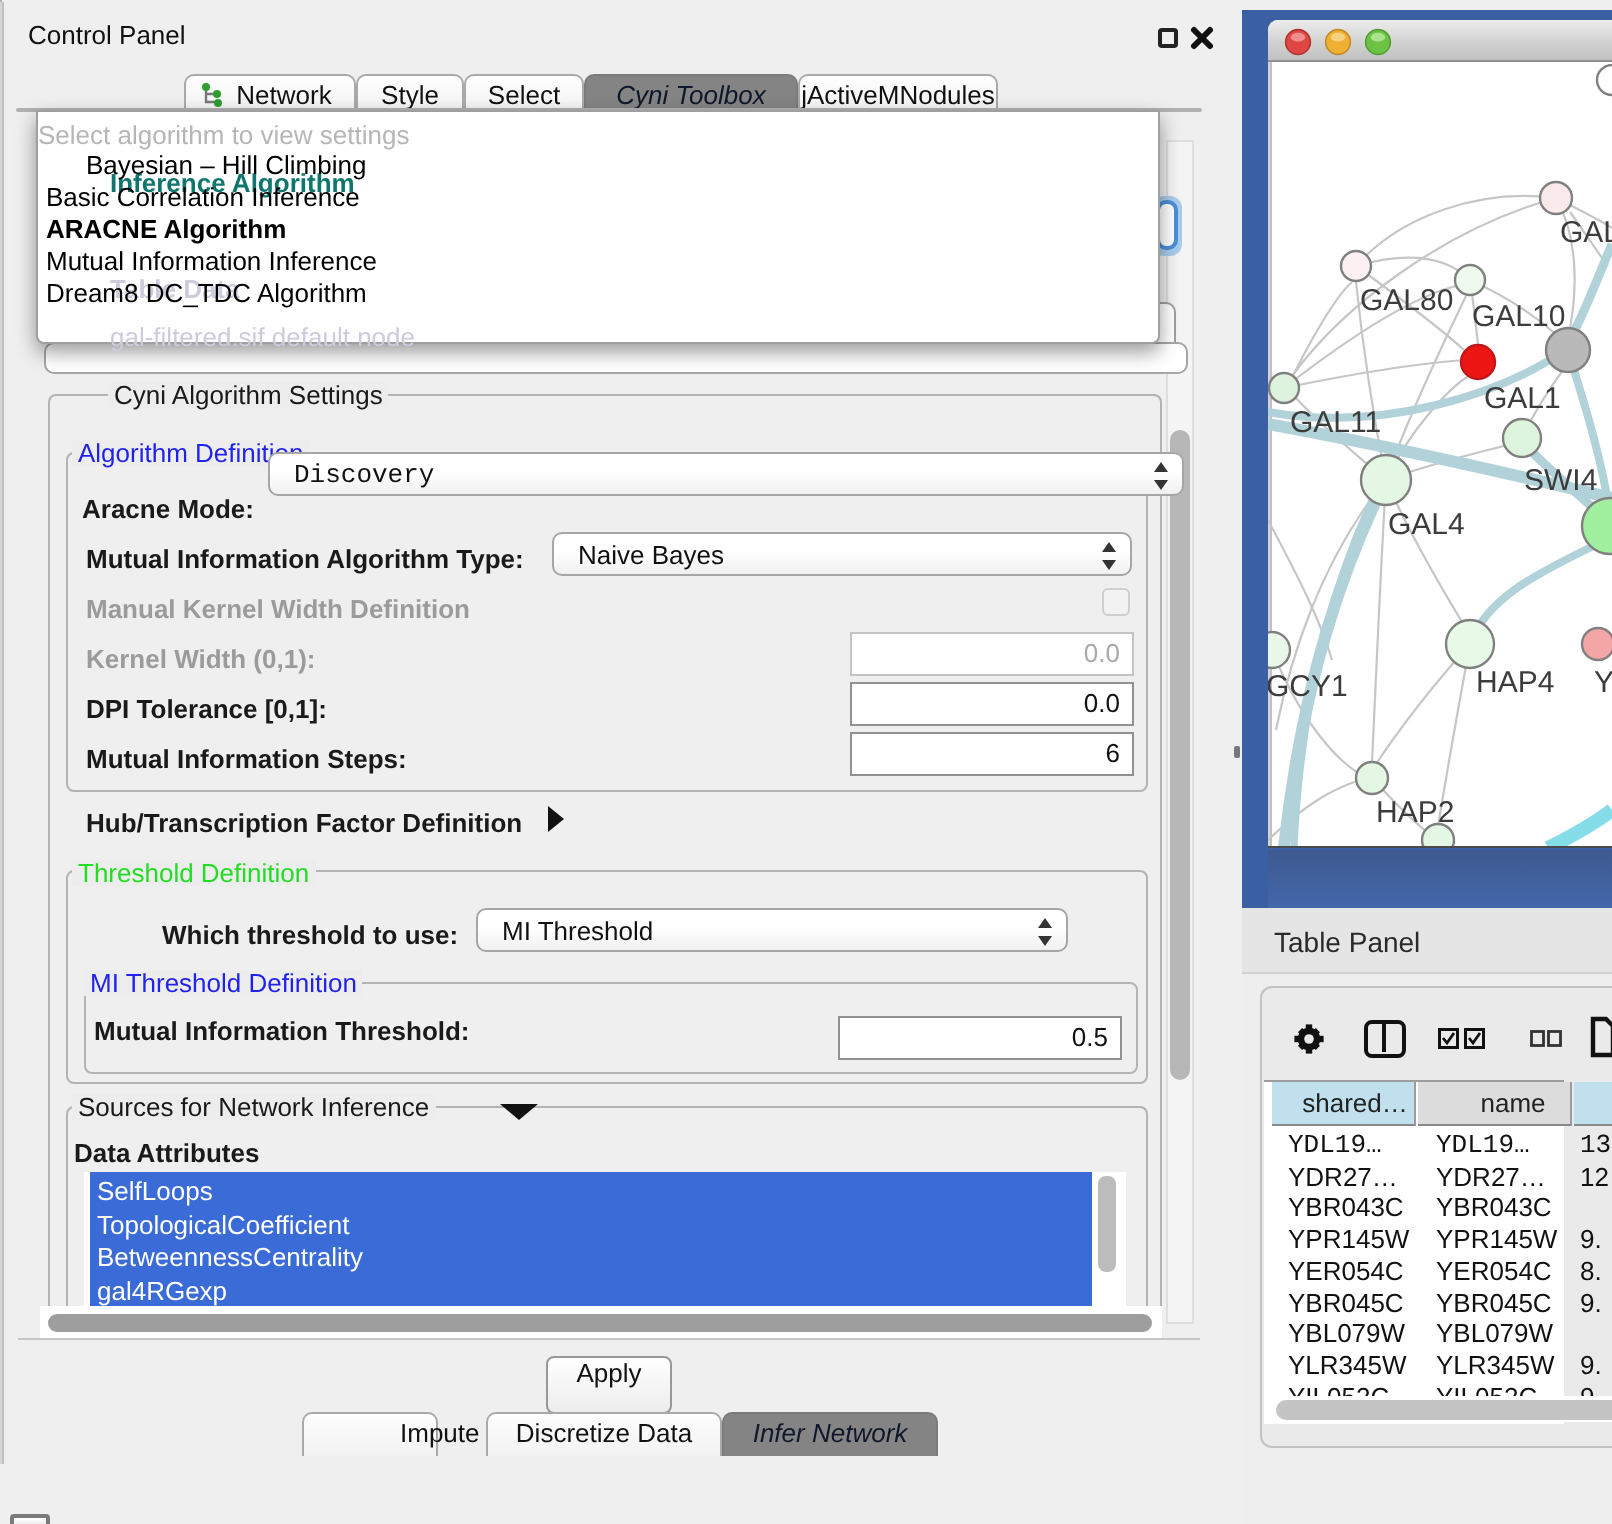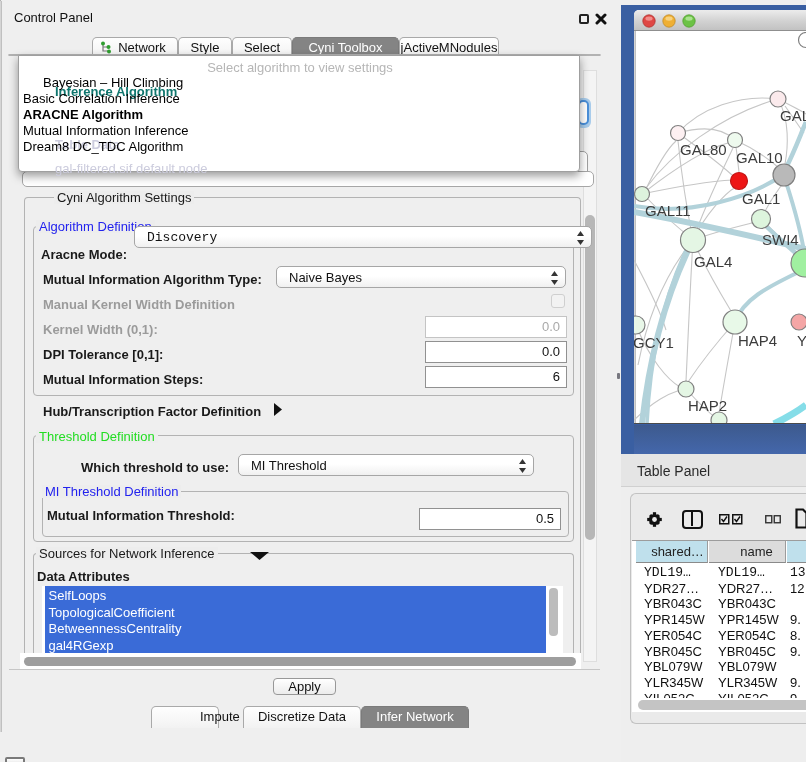--- a/index.html
+++ b/index.html
@@ -13,21 +13,21 @@
   background:linear-gradient(#ffffff 0%, #ffffff 45%, #f0f0f0 100%);
   font-size:13px; color:#111; line-height:21px; padding-left:12px; }
 .combo .arr { position:absolute; right:5px; top:1px; width:11px; height:20px; }
 .tfield { position:absolute; height:22px; border:1px solid #919191; background:#fff;
   font-size:13px; color:#111; line-height:20px; text-align:right; padding-right:6px; }
 .grp { position:absolute; border:1px solid #b3b3b3; border-radius:4px; }
 .grplbl { position:absolute; background:#ededed; padding:0 3px; font-size:13px; line-height:13px; }
 .tab { position:absolute; top:0; height:20px; background:linear-gradient(#fefefe,#f2f2f2);
   border:1px solid #a9a9a9; border-bottom:none; border-radius:5px 5px 0 0;
   font-size:13px; color:#111; text-align:center; line-height:19px; }
-.tabsel { background:#848484; color:#ffffff; border-color:#7b7b7b; }
+.tabsel { background:#848484; color:#0f172a; border-color:#7b7b7b;font-style:italic; }
 .row { left:0; width:174px; height:15.7px; font-size:13px; color:#111; }
 .row span { position:absolute; top:0; }
 </style>
 </head>
 <body>
 <div id="page">
 
 <div class="abs" id="cpwin" style="left:0; top:4; width:610; height:732;
   background:#ededed; border:1px solid #b0b0b0; border-left:none; border-radius:0 6px 6px 6px;">
 
@@ -138,32 +138,32 @@
   <div class="abs" style="left:42px; top:585px; width:521px; height:71px; background:#fff; overflow:hidden;">
     <div class="abs" style="left:3px; top:0; width:501px; height:72px; background:#3a6bd7;"></div>
     <div class="abs" style="left:6.5px; top:2px; font-size:13px; color:#fff; line-height:16.7px;">
       SelfLoops<br>TopologicalCoefficient<br>BetweennessCentrality<br>gal4RGexp</div>
     <div class="abs" style="left:507px; top:2px; width:9px; height:48px; background:#bcbcbc; border-radius:4px;"></div>
   </div>
 
   <div class="abs" style="left:20px; top:652px; width:561px; height:16px; background:#ffffff;"></div>
   <div class="abs" style="left:24px; top:656px; width:552px; height:9px; background:#9e9e9e; border-radius:4.5px;"></div>
 
-  <div class="abs" style="left:273px; top:677px; width:63px; height:17px;
+  <div class="abs" style="left:273px; top:677px; width:63px; height:29px;
      background:linear-gradient(#ffffff,#ececec); border:1px solid #989898; border-radius:4px;
      font-size:13px; text-align:center; line-height:15px; color:#111;">Apply</div>
 
   <div class="tab" style="left:151px; top:705px; width:68px; height:22px;padding-left:48px;">Impute Data</div>
   <div class="tab" style="left:243px; top:705px; width:118px; height:22px;">Discretize Data</div>
   <div class="tab tabsel" style="left:361px; top:705px; width:108px; height:22px;">Infer Network</div>
 </div>
 
 <div class="abs" style="left:18px; top:55px; width:562px; height:117px; background:#fff;
    border:1px solid #9f9f9f; border-radius:0 0 4px 4px; box-shadow:0 4px 10px rgba(0,0,0,0.4); z-index:50;">
-  <div class="abs" style="left:0; top:4px; width:562px; text-align:center; font-size:13px; color:#b6b6b6;">Select algorithm to view settings</div>
+  <div class="abs" style="left:0; top:4px; width:562px; font-size:13px; color:#b6b6b6;">Select algorithm to view settings</div>
   <div class="abs" style="left:36px; top:28px; font-size:13px; color:#0f766e; font-weight:bold;">Inference Algorithm</div>
   <div class="abs" style="left:36px; top:81px; font-size:13px; color:#ccccdd; font-weight:bold;">Table Data</div>
   <div class="abs" style="left:36px; top:105px; font-size:13px; color:#ccccdd;">gal-filtered.sif default node</div>
   <div class="abs" style="left:4px; top:19px; width:554px; font-size:13px; color:#000; line-height:16px;">
     <div style="padding-left:0px;margin-left:20px;">Bayesian – Hill Climbing</div>
     <div>Basic Correlation Inference</div>
     <div style="font-weight:bold;">ARACNE Algorithm</div>
     <div>Mutual Information Inference</div>
     <div>Dream8 DC_TDC Algorithm</div>
   </div>
@@ -294,21 +294,21 @@
     <path d="M15.5 5 L17.5 7.5 L21 2.5" stroke="#111" stroke-width="1.4" fill="none"></path>
   </svg>
   <svg class="abs" style="left:134px; top:21px;" width="16" height="9" viewBox="0 0 16 9">
     <rect x="0.75" y="0.75" width="6" height="7" fill="none" stroke="#333" stroke-width="1.4"></rect>
     <rect x="9.25" y="0.75" width="6" height="7" fill="none" stroke="#333" stroke-width="1.4"></rect>
   </svg>
   <svg class="abs" style="left:164px; top:14px;" width="12" height="21" viewBox="0 0 12 21">
     <path d="M1.5 1.5 L8 1.5 L11.5 5 L11.5 19.5 L1.5 19.5 Z" fill="none" stroke="#111" stroke-width="2.2"></path>
   </svg>
 
-  <div class="abs" style="left:1px; top:46px; width:174px; height:172px; background:#fff; border-top:1px solid #9c9c9c;">
+  <div class="abs" style="left:1px; top:46px; width:150px; height:172px; background:#fff; border-top:1px solid #9c9c9c;">
 
     <div class="abs" style="left:4px; top:0; width:72px; height:22px; background:#bfe0ec; border-right:1px solid #9c9c9c; border-bottom:1px solid #8a8a8a; font-size:13px; color:#222; text-align:center; line-height:21px; text-indent:12px;">shared…</div>
     <div class="abs" style="left:77px; top:0; width:77px; height:22px; background:#dcdcdc; border-right:1px solid #9c9c9c; border-bottom:1px solid #8a8a8a; font-size:13px; color:#222; text-align:center; line-height:21px; text-indent:19px;">name</div>
     <div class="abs" style="left:155px; top:0; width:19px; height:22px; background:#bfe0ec; border-bottom:1px solid #8a8a8a;"></div>
 
     <div class="abs row" style="top:24px;font-family:Liberation Mono, monospace;">
           <span style="left:12px;">YDL19…</span>
           <span style="left:86px;">YDL19…</span>
           <span style="left:158px;">13</span>
         </div>

